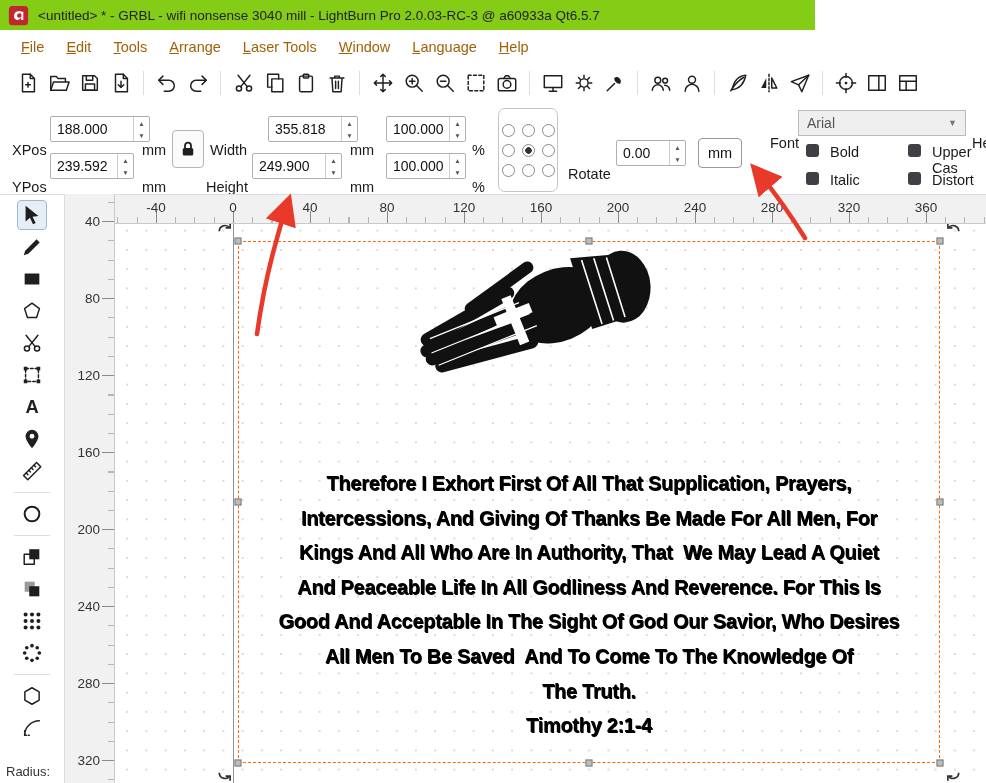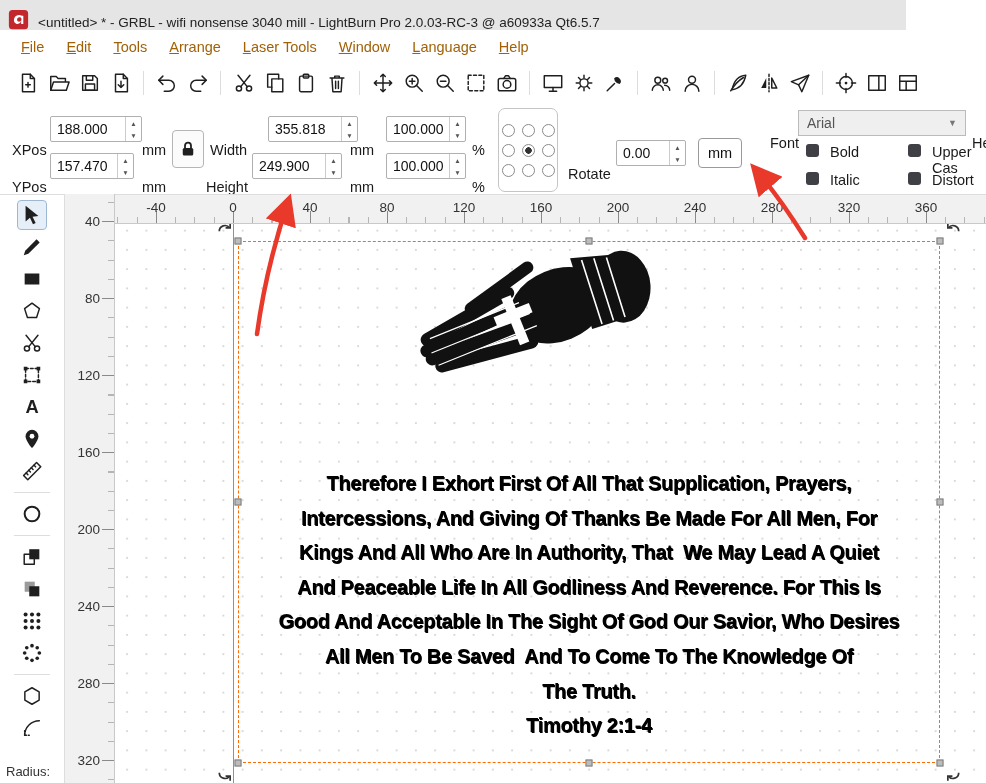--- a/index.html
+++ b/index.html
@@ -1,21 +1,21 @@
 <!DOCTYPE html>
 <html><head>
 <meta charset="utf-8">
 <style>
   html,body{margin:0;padding:0;}
   body{width:986px;height:783px;position:relative;overflow:hidden;background:#fff;
        font-family:"Liberation Sans",sans-serif;color:#1a1a1a;}
 
   
-  #titlebar{position:absolute;left:0;top:0;width:906px;height:30px;background:#e5e5e5;
-            border-bottom:1px solid #e8e8e8;display:flex;align-items:flex-end;}
+  #titlebar{position:absolute;left:0;top:0;width:815px;height:30px;background:#84cc16;
+            border-bottom:1px solid #e8e8e8;display:flex;align-items:center;}
   #app-logo{width:21px;height:21px;margin:0 9px 0 8px;flex:0 0 auto;}
   #title-text{font-size:13.5px;color:#222;}
 
   
   #menubar{position:absolute;left:0;top:30px;width:986px;height:34px;display:flex;
            align-items:center;padding-left:10px;background:#fff;}
   .menu-item{padding:6px 11px;font-size:14.5px;color:#a16207;cursor:default;}
   .menu-item u{text-decoration:underline;}
 
   
@@ -453,32 +453,32 @@
     <span class="tool-btn">
       <svg viewBox="0 0 24 24" width="22" height="22">
         <use href="#sym-layout"></use>
       </svg>
     </span>
   </div>
 
 <div id="controls">
 
   <span class="ctl-label" style="left:12px;top:20px;">XPos</span>
-  <div class="spin" style="left:50px;top:14px;width:92px;">
+  <div class="spin" style="left:50px;top:14px;width:100px;">
     <span class="spin-val">188.000</span>
     <span class="spin-btns">
         <span class="su">▲</span>
         <span class="sd">▼</span>
       </span>
   </div>
   <span class="ctl-label" style="left:142px;top:20px;">mm</span>
 
   <span class="ctl-label" style="left:12px;top:57px;">YPos</span>
   <div class="spin" style="left:50px;top:51px;width:84px;">
-    <span class="spin-val">157.470</span>
+    <span class="spin-val">239.592</span>
     <span class="spin-btns">
         <span class="su">▲</span>
         <span class="sd">▼</span>
       </span>
   </div>
   <span class="ctl-label" style="left:142px;top:57px;">mm</span>
 
   <span class="lock-btn">
     <svg width="18" height="18" viewBox="0 0 24 24">
       <rect x="5" y="10.5" width="14" height="10" rx="2" fill="#1f1f1f"></rect>

